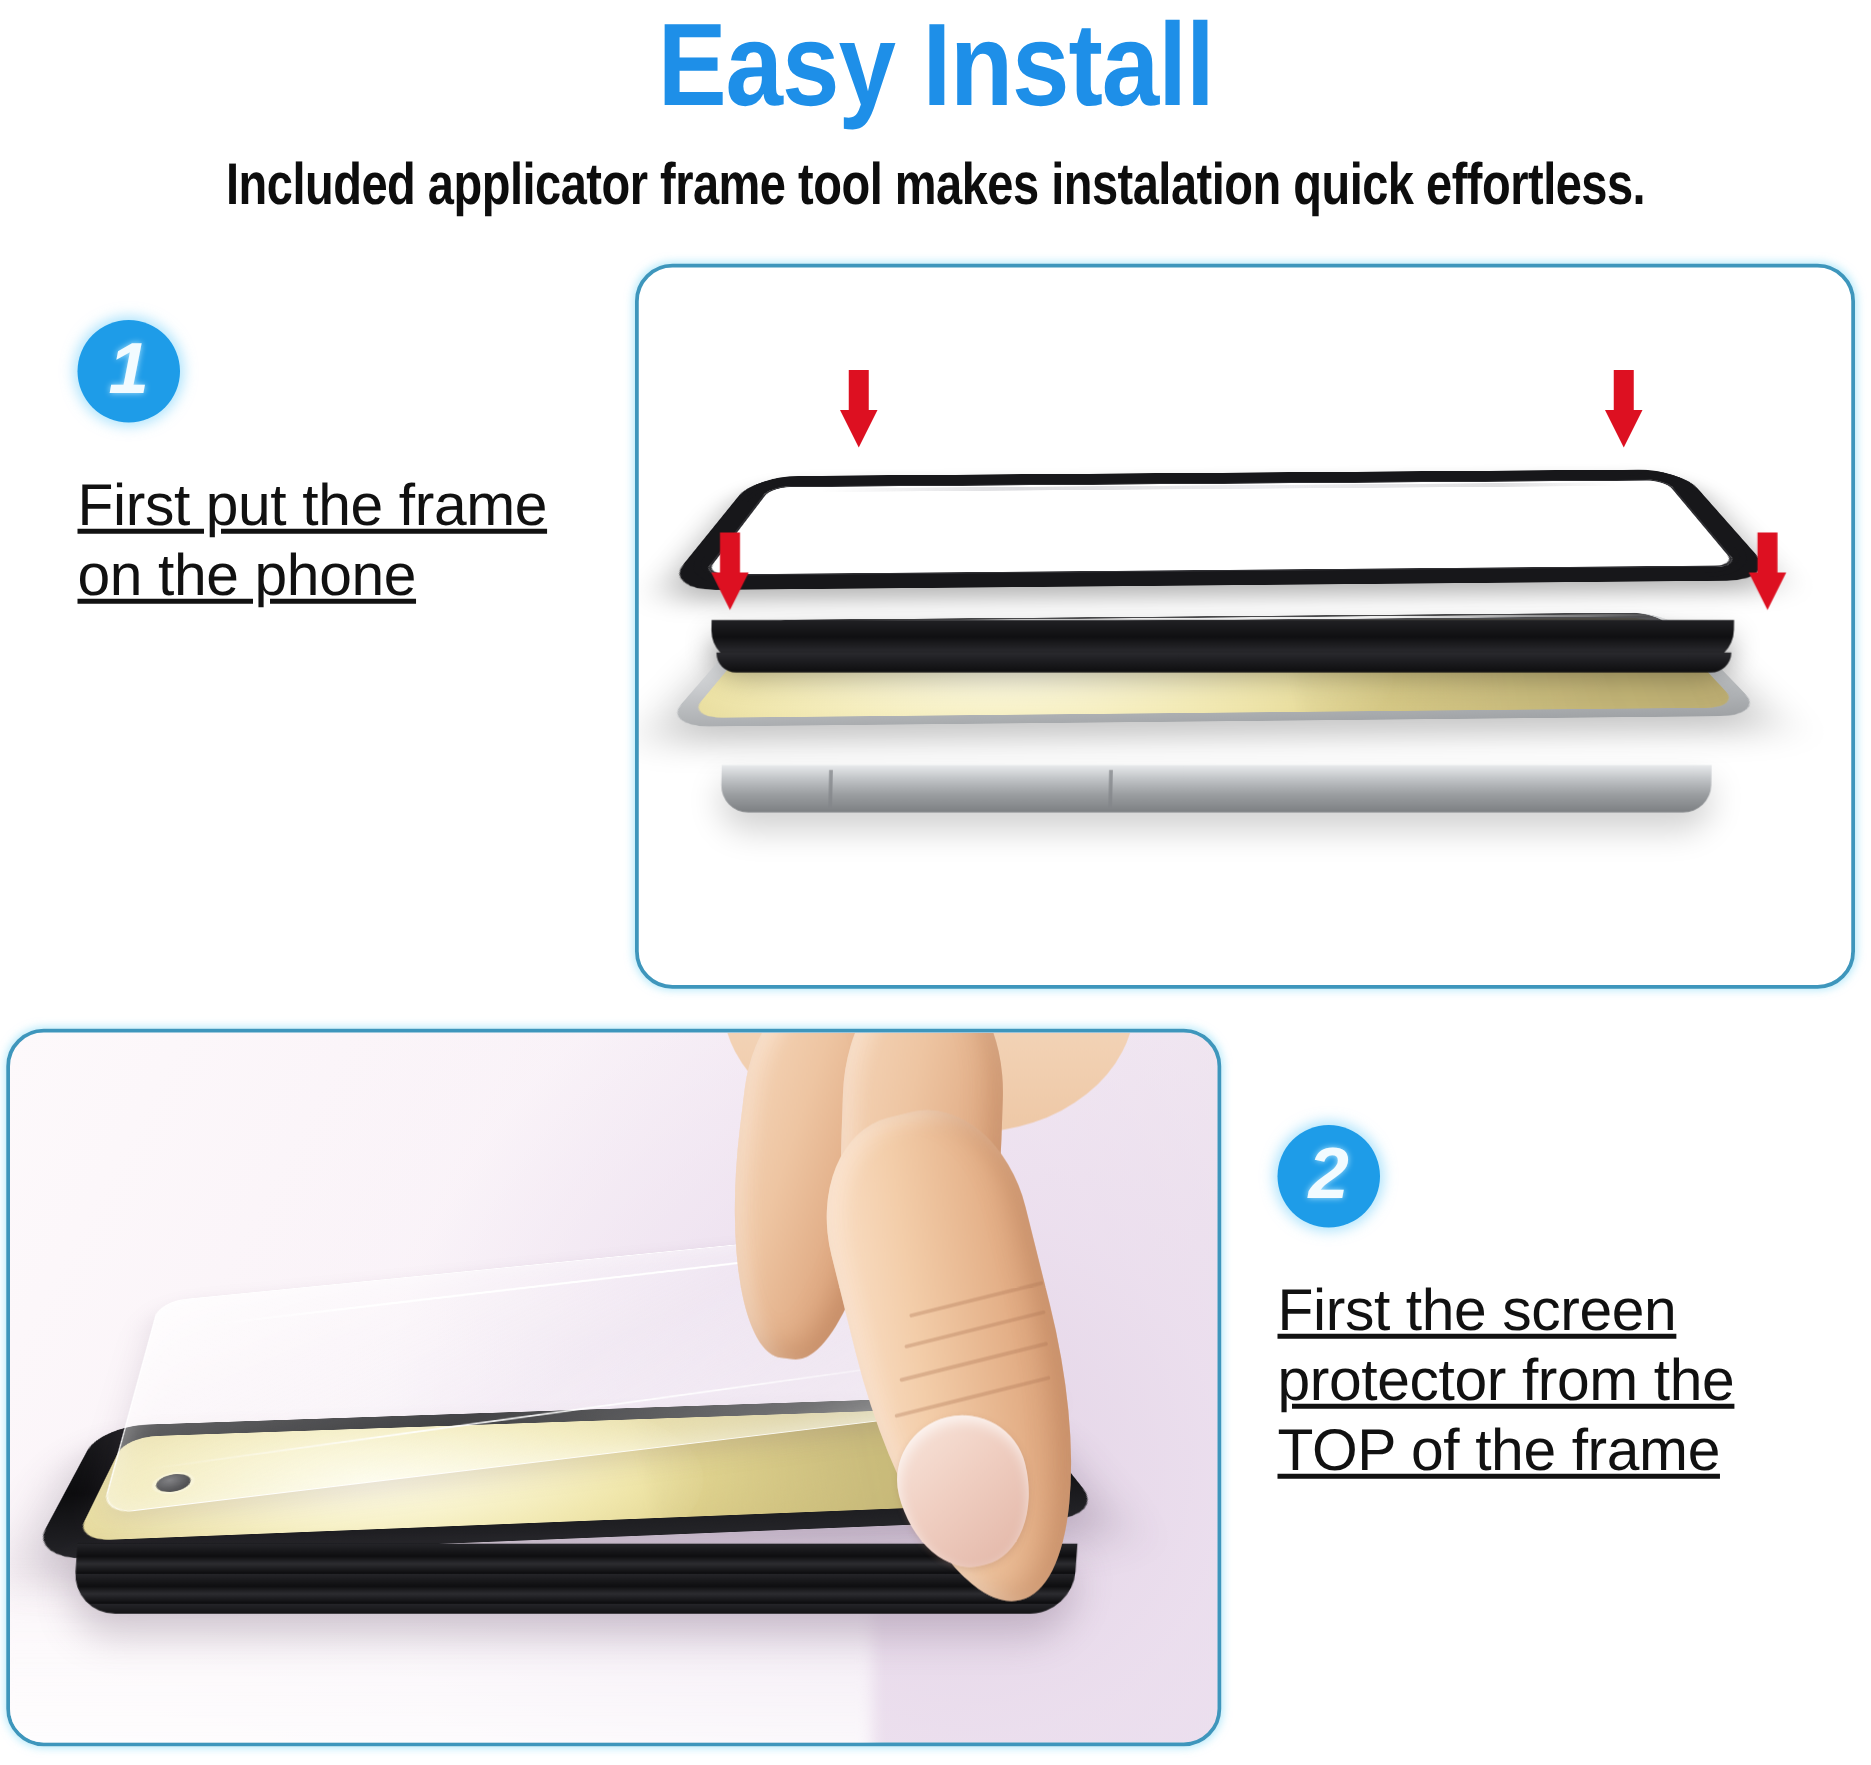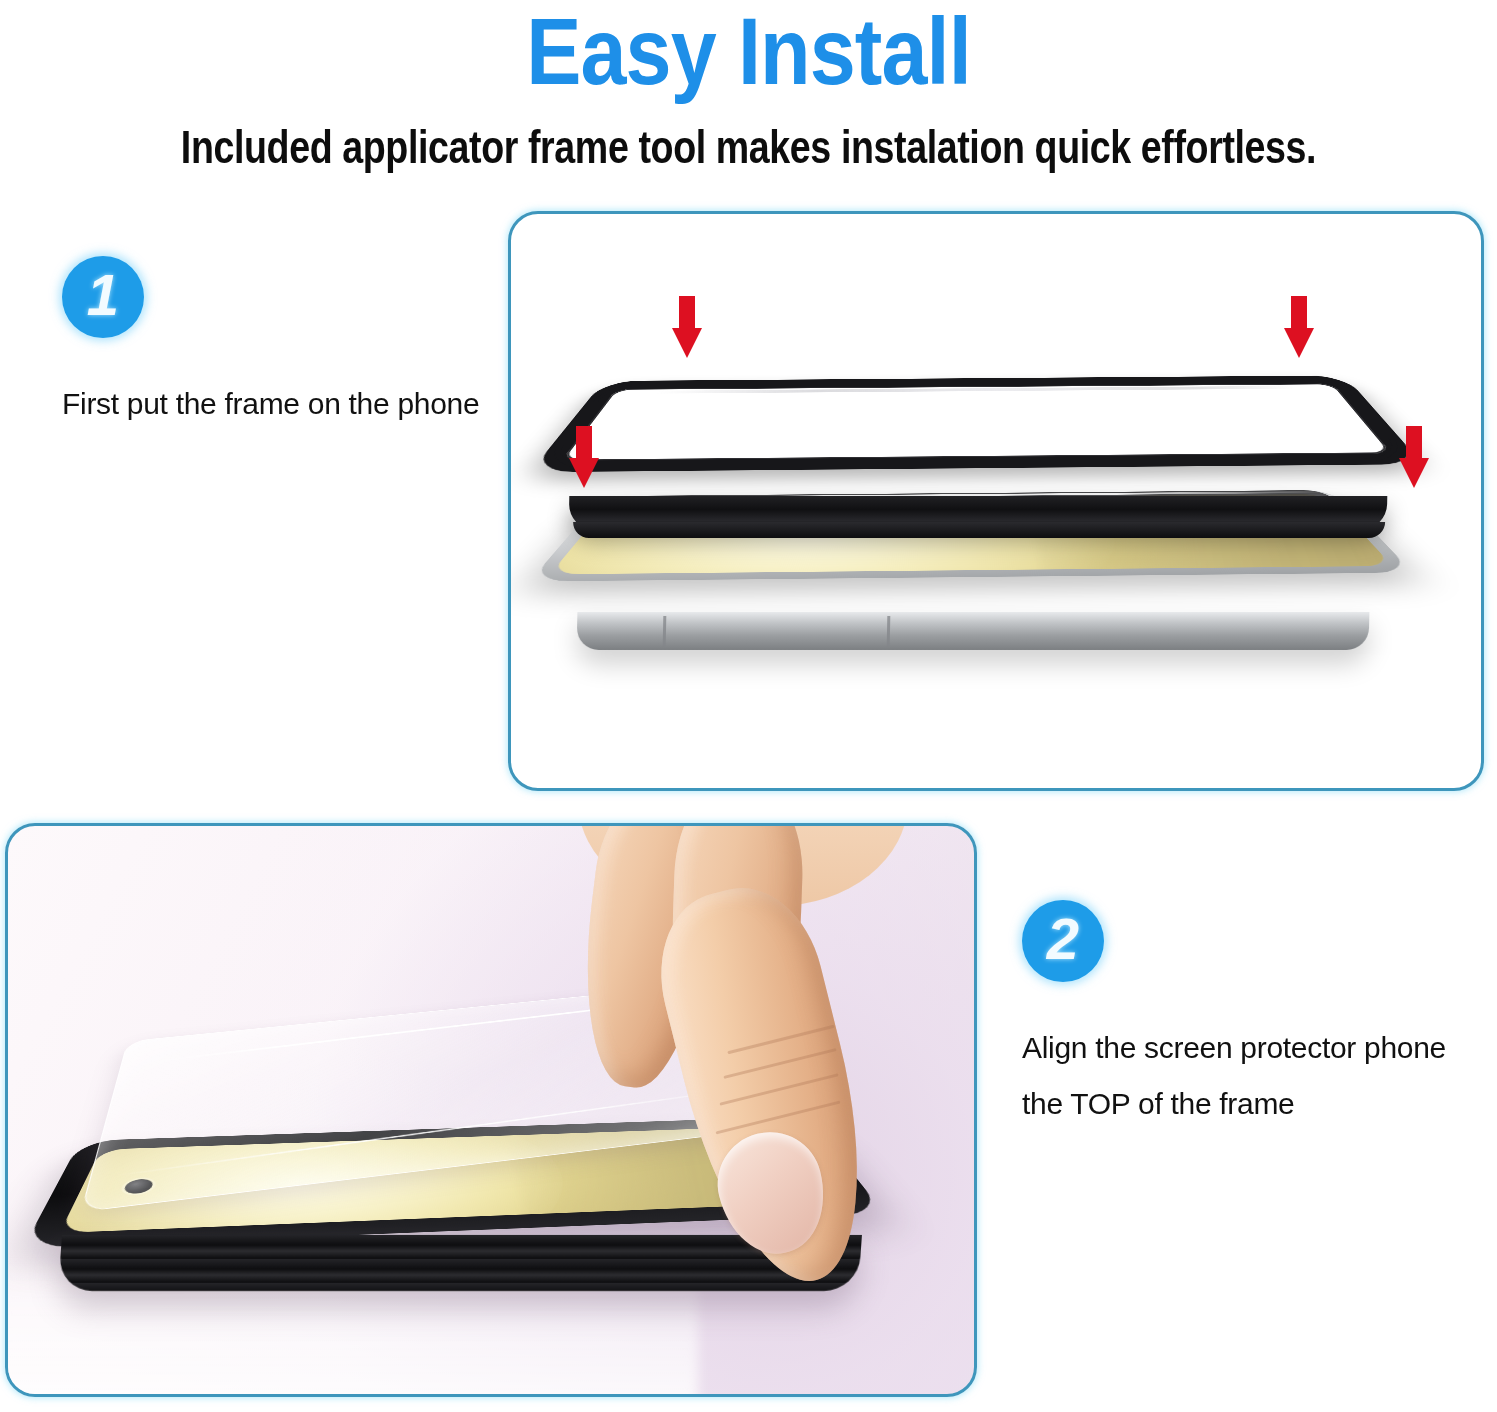--- a/index.html
+++ b/index.html
@@ -67,25 +67,26 @@
     font-weight: bold;
     font-style: italic;
     font-family: "Liberation Sans", sans-serif;
     text-shadow: 0 0 5px rgba(190,235,255,0.9);
     line-height: 1;
     padding-bottom: 4px;
     box-sizing: border-box;
   }
   .step-text {
     margin-top: 38px;
-    font-size: 30px;
+    font-size: 47px;
     line-height: 56px;
     color: #111111;
     font-weight: normal;
     letter-spacing: -0.3px;
+    text-decoration: underline;
   }
 
   #step1-block { left: 62px; top: 256px; width: 420px; }
   #step2-block { left: 1022px; top: 900px; width: 430px; }
 
   
   .panel {
     position: absolute;
     border: 3px solid #3E96BC;
     border-radius: 30px;
@@ -412,21 +413,21 @@
 <div class="hero-title">Easy Install</div>
 <div class="hero-sub">Included applicator frame tool makes instalation quick effortless.</div>
 
 <div class="step-block" id="step1-block">
   <div class="badge">1</div>
   <div class="step-text">First put the frame on the phone</div>
 </div>
 
 <div class="step-block" id="step2-block">
   <div class="badge">2</div>
-  <div class="step-text">Align the screen protector phone the TOP of the frame</div>
+  <div class="step-text">First the screen protector from the TOP of the frame</div>
 </div>
 
 <div class="panel" id="panel-1">
   <div class="scene">
 
     <div class="phone1">
       <div class="phone1-body">
         <div class="phone1-screen"></div>
         <div class="phone1-edgedark"></div>
         <div class="phone1-glassline"></div>

